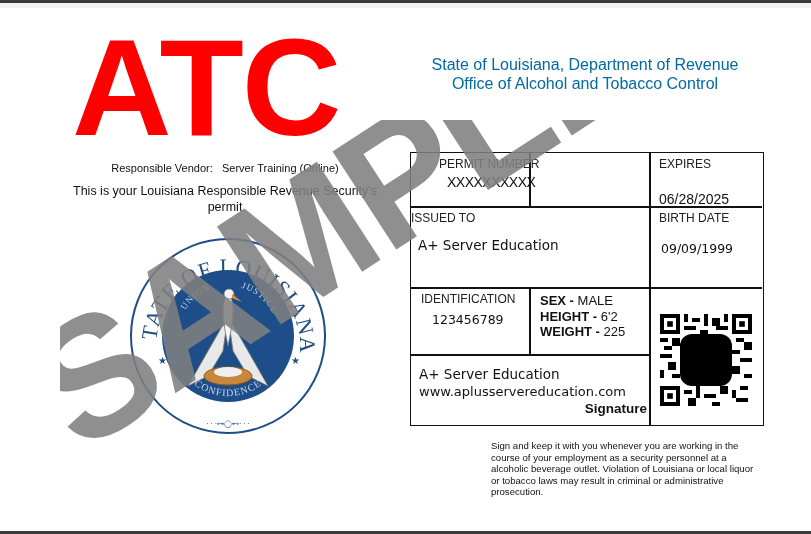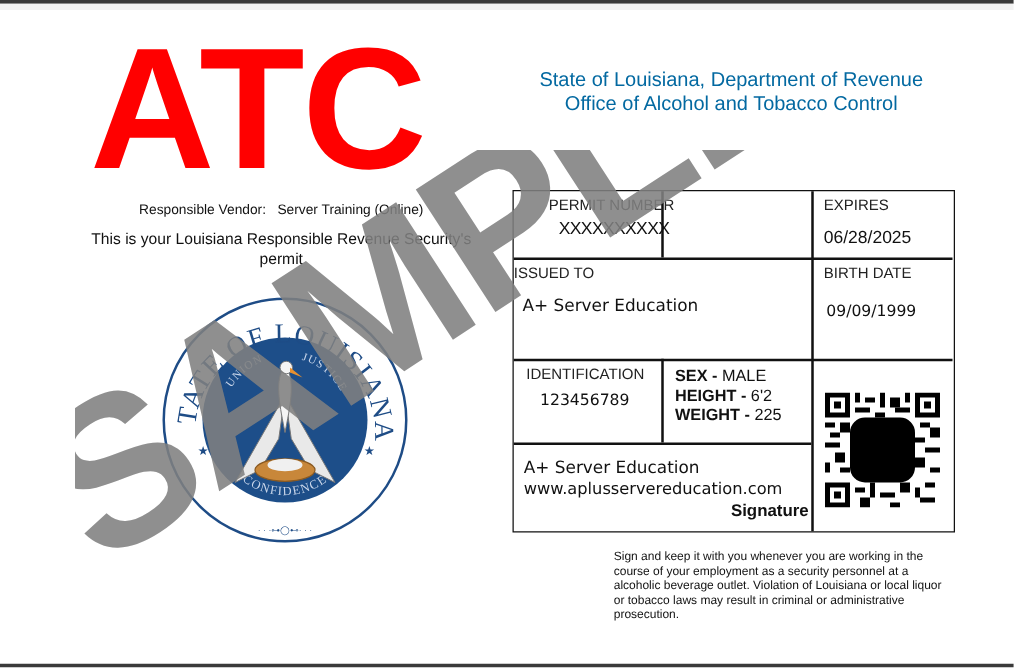--- a/index.html
+++ b/index.html
@@ -88,21 +88,21 @@
   <div class="vl" style="left:118px;top:0;height:53px;"></div>
   <div class="vl" style="left:238px;top:0;height:272px;"></div>
   <div class="vl" style="left:118px;top:134px;height:67px;"></div>
 
   <div class="cell" style="left:10px;top:4px;width:108px;margin-left:18px;">
     <div class="lbl">PERMIT NUMBER</div>
     <div class="val" style="margin-top:3px;padding-left:8px;letter-spacing:-0.5px;">XXXXXXXXXX</div>
   </div>
   <div class="cell" style="left:248px;top:4px;width:105px;">
     <div class="lbl">EXPIRES</div>
-    <div class="val" style="margin-top:10px;">06/28/2025</div>
+    <div class="val" style="margin-top:20px;">06/28/2025</div>
   </div>
 
   <div class="cell" style="left:0;top:58px;width:225px;">
     <div class="lbl">ISSUED TO</div>
     <div class="val mono-ish" style="margin-top:12px;padding-left:7px;font-size:13.5px;">A+ Server Education</div>
   </div>
   <div class="cell" style="left:248px;top:58px;width:105px;">
     <div class="lbl">BIRTH DATE</div>
     <div class="val mono-ish" style="margin-top:16px;font-size:12.5px;padding-left:2px;">09/09/1999</div>
   </div>

